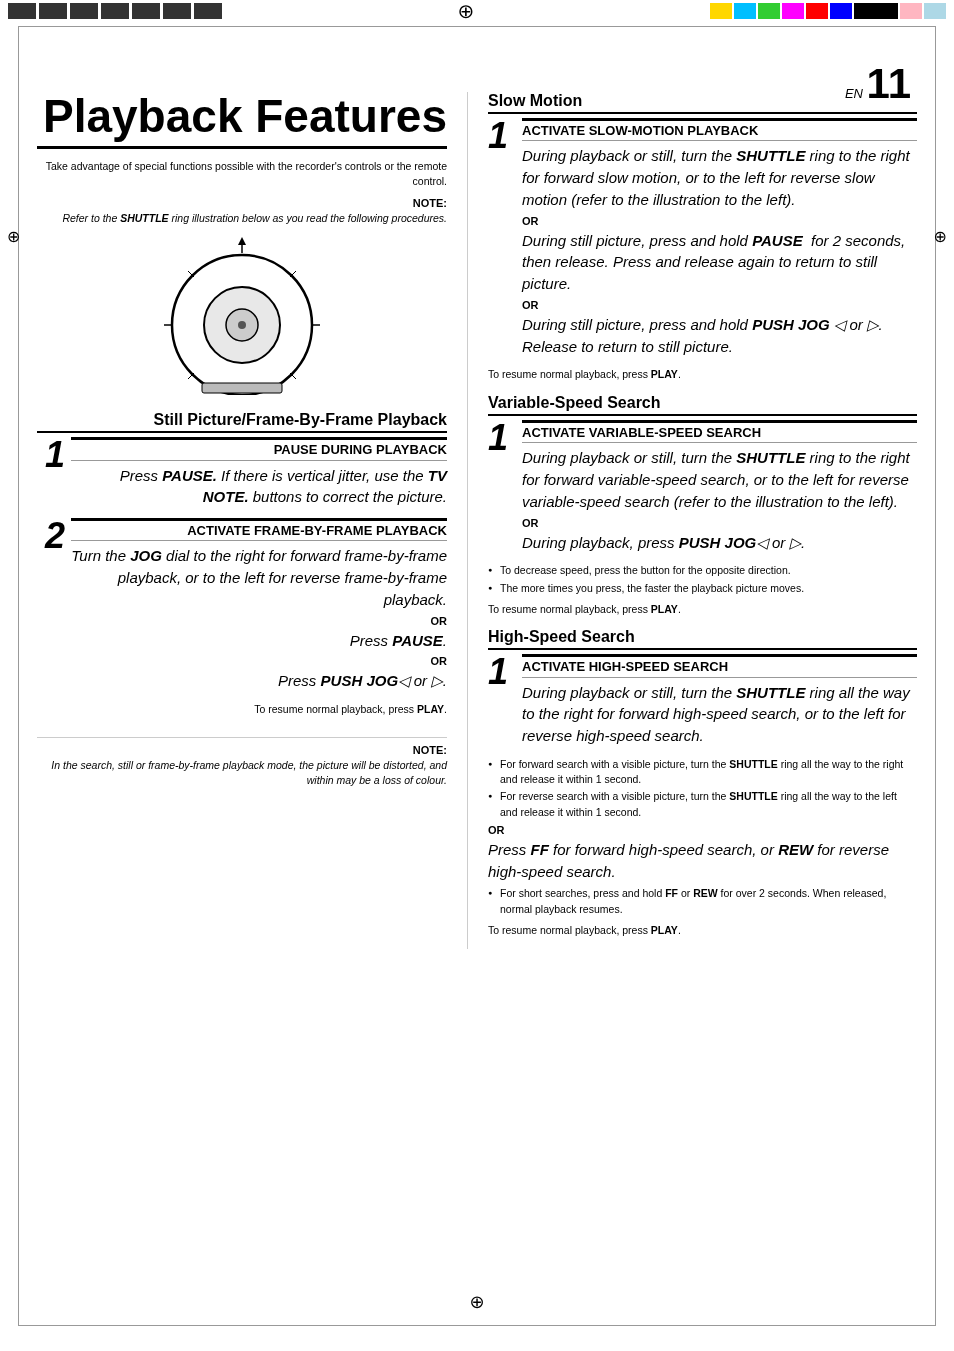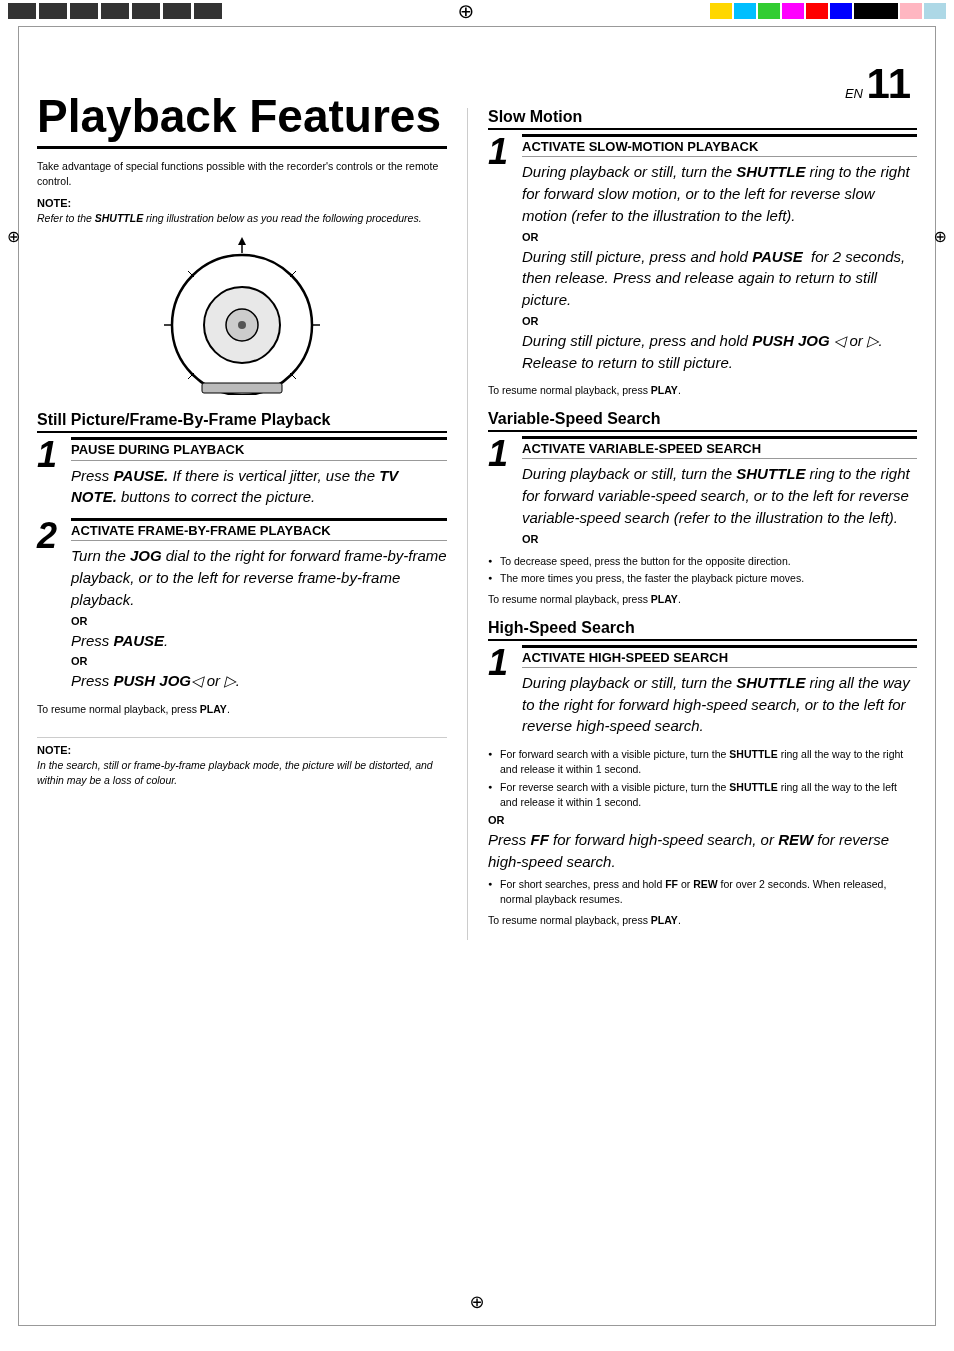--- a/index.html
+++ b/index.html
@@ -88,26 +88,26 @@
     
     .page-content {
       display: flex;
       gap: 0;
       padding: 0 18px;
       margin-top: 55px;
     }
     .left-col {
       flex: 0 0 430px;
       padding-right: 20px;
+      text-align: right;
     }
     .right-col {
       flex: 1;
       border-left: 1px solid #ccc;
       padding-left: 20px;
-      margin-top: 16px;
     }
 
     
     .main-title {
       font-size: 46px;
       font-weight: bold;
       line-height: 1.05;
       border-bottom: 3px solid #000;
       padding-bottom: 6px;
       margin-bottom: 10px;
@@ -392,20 +392,23 @@
       <div class="section-heading">Variable-Speed Search</div>
 
       <div class="step-container">
         <div class="step-number">1</div>
         <div class="step-content">
           <div class="step-title">ACTIVATE VARIABLE-SPEED SEARCH</div>
           <p class="step-body">
             During playback or still, turn the <strong>SHUTTLE</strong> ring to the right for forward variable-speed search, or to the left for reverse variable-speed search (refer to the illustration to the left).
           </p>
           <p class="or-text">OR</p>
+          <p class="step-body">
+            During playback, press <strong>PUSH JOG</strong>◁ or ▷.
+          </p>
         </div>
       </div>
 
       <ul class="bullet-list">
         <li>To decrease speed, press the button for the opposite direction.</li>
         <li>The more times you press, the faster the playback picture moves.</li>
       </ul>
 
       <p class="resume-text">
         To resume normal playback, press <strong>PLAY</strong>.

